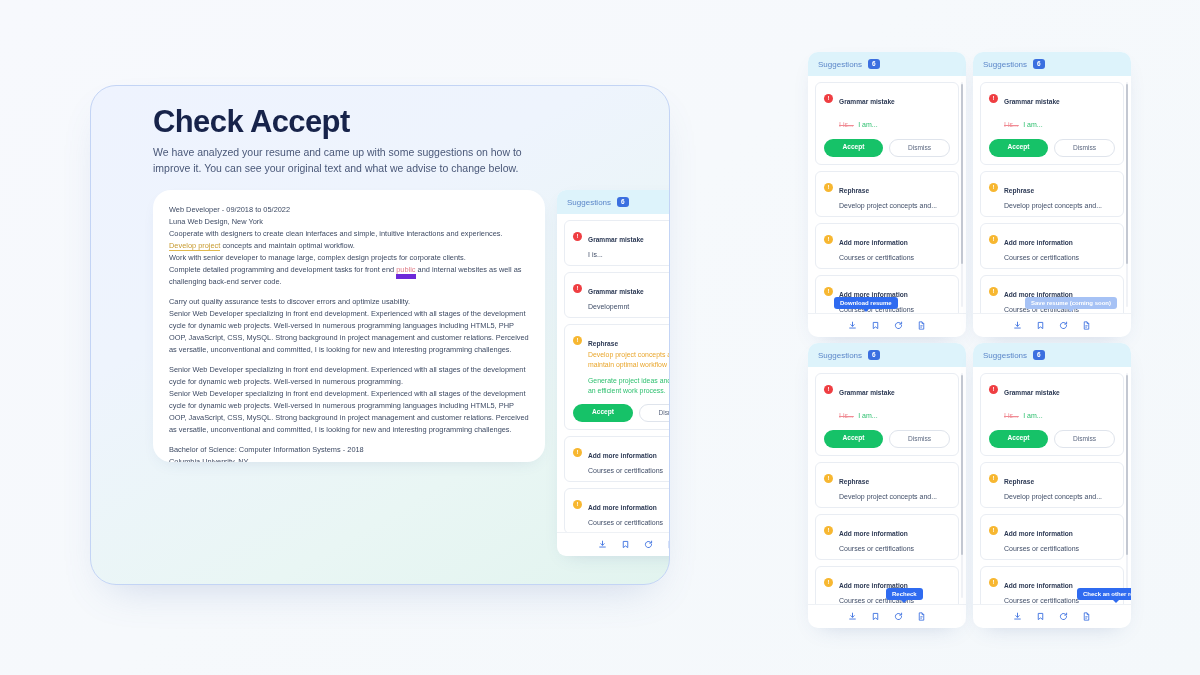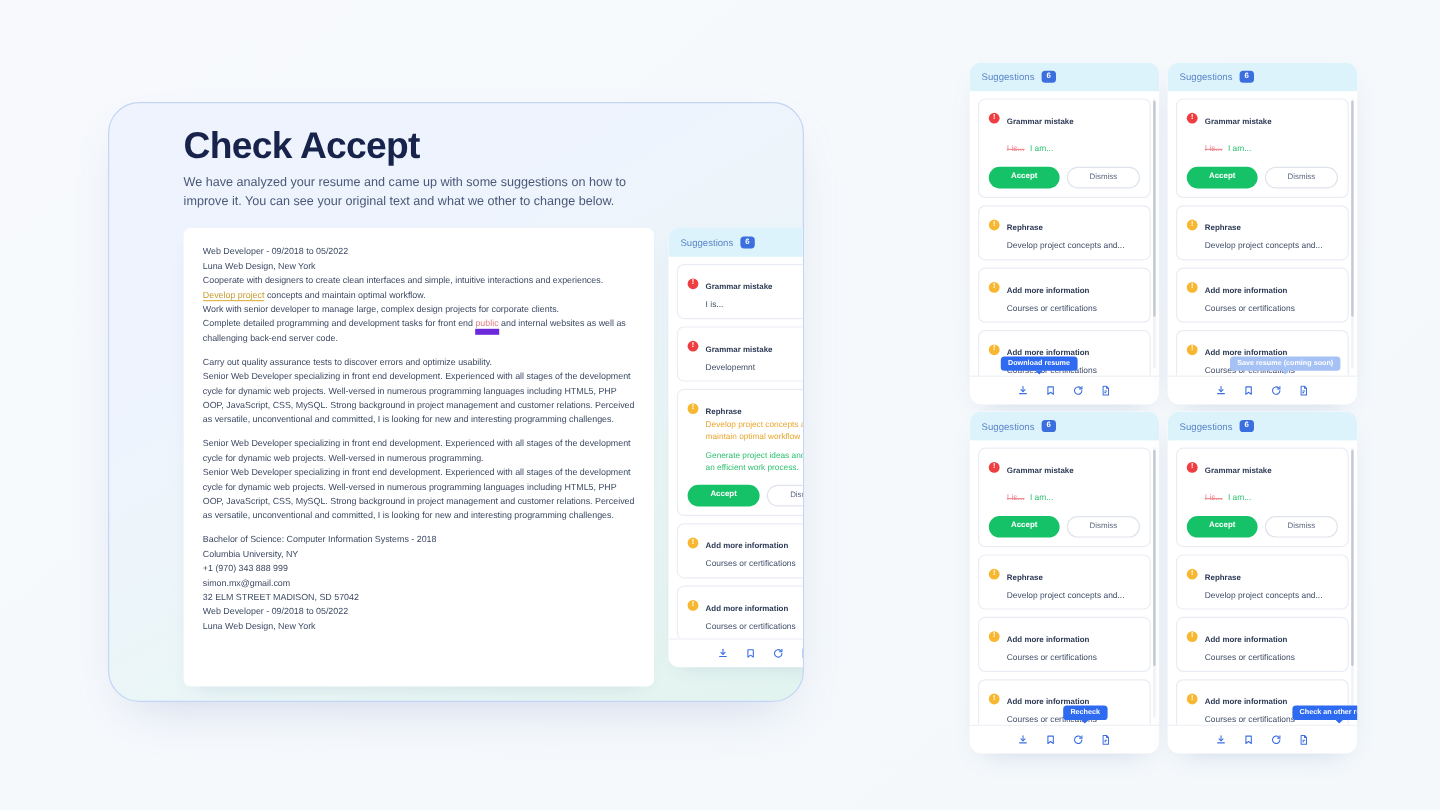--- a/index.html
+++ b/index.html
@@ -29,22 +29,22 @@
     color: #17234a;
   }
   .page-sub {
     position: absolute; left: 62px; top: 58px; width: 400px;
     font-size: 10.5px; line-height: 1.55; color: #4a5878;
   }
 
   
   .resume-panel {
     position: absolute; left: 62px; top: 104px;
-    width: 392px; height: 382px;
-    background: #fff; border-radius: 6px;
+    width: 392px; height: 272px;
+    background: #fff; border-radius: 18px;
     box-shadow: 0 6px 18px -10px rgba(60,90,150,.22);
     padding: 14px 16px;
     overflow: hidden;
   }
   .resume-panel p {
     font-size: 7.4px; line-height: 1.62; color: #3d4a63;
     margin-bottom: 8px;
   }
   .resume-panel p:last-child { margin-bottom: 0; }
   .hl-warn { color: #c79a2e; border-bottom: 1px solid #e0b94e; }
@@ -139,21 +139,21 @@
     border-top: 3px solid #2f6bf0;
   }
   .tooltip.disabled { background: #a6c2f5; }
   .tooltip.disabled::after { border-top-color: #a6c2f5; }
 </style>
 </head>
 <body>
 
 <div class="main-card">
   <div class="page-title">Check Accept</div>
-  <div class="page-sub">We have analyzed your resume and came up with some suggestions on how to improve it. You can see your original text and what we other to change below.</div>
+  <div class="page-sub">We have analyzed your resume and came up with some suggestions on how to improve it. You can see your original text and what we advise to change below.</div>
 
   <div class="resume-panel">
     <div id="resume-body">
         <p>Web Developer - 09/2018 to 05/2022<br>Luna Web Design, New York<br>Cooperate with designers to create clean interfaces and simple, intuitive interactions and experiences.<br><span class="hl-warn">Develop project</span> concepts and maintain optimal workflow.<br>Work with senior developer to manage large, complex design projects for corporate clients.<br>Complete detailed programming and development tasks for front end <span class="hl-err">public</span> and internal websites as well as challenging back-end server code.</p>
         <p>Carry out quality assurance tests to discover errors and optimize usability.<br>Senior Web Developer specializing in front end development. Experienced with all stages of the development cycle for dynamic web projects. Well-versed in numerous programming languages including HTML5, PHP OOP, JavaScript, CSS, MySQL. Strong background in project management and customer relations. Perceived as versatile, unconventional and committed, I is looking for new and interesting programming challenges.</p>
         <p>Senior Web Developer specializing in front end development. Experienced with all stages of the development cycle for dynamic web projects. Well-versed in numerous programming.<br>Senior Web Developer specializing in front end development. Experienced with all stages of the development cycle for dynamic web projects. Well-versed in numerous programming languages including HTML5, PHP OOP, JavaScript, CSS, MySQL. Strong background in project management and customer relations. Perceived as versatile, unconventional and committed, I is looking for new and interesting programming challenges.</p>
         <p>Bachelor of Science: Computer Information Systems - 2018<br>Columbia University, NY<br>+1 (970) 343 888 999<br>simon.mx@gmail.com<br>32 ELM STREET MADISON, SD 57042<br>Web Developer - 09/2018 to 05/2022<br>Luna Web Design, New York</p>
       </div>
   </div>
 

